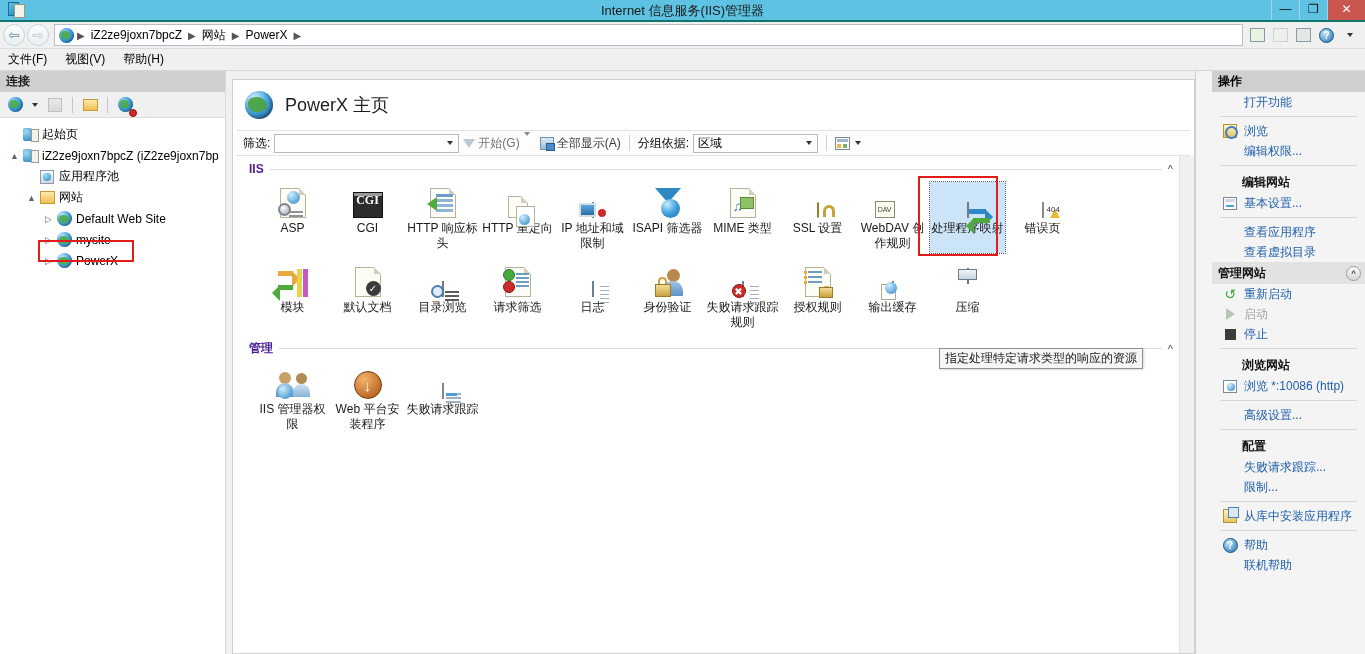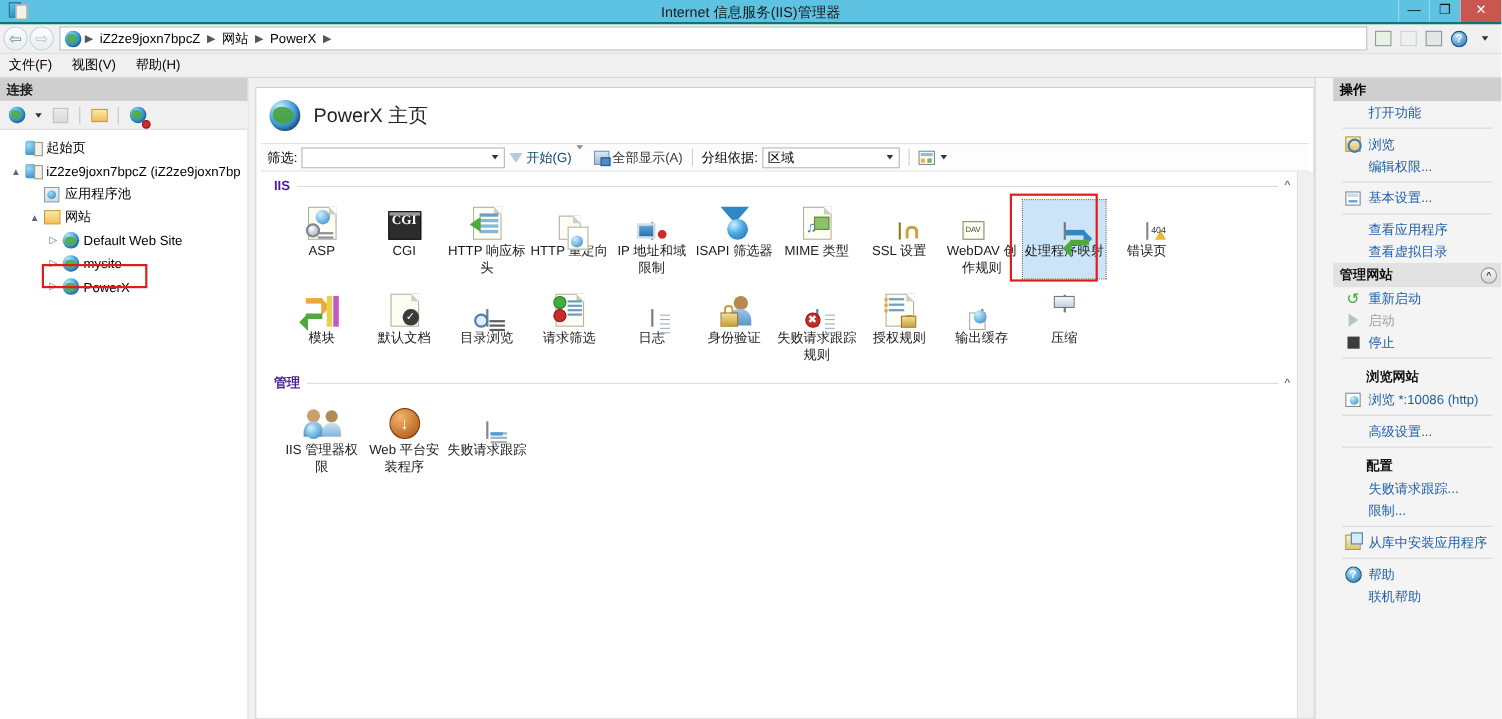--- a/index.html
+++ b/index.html
@@ -143,21 +143,21 @@
     display:flex; align-items:center; gap:4px; font-size:12px; background:#fdfdfd;
   }
   .lbl{ padding-left:6px; }
   .combo{
     height:19px; border:1px solid #b7b7b7; background:#fff; display:flex; align-items:center;
     padding:0 2px 0 4px; font-size:12px;
   }
   .combo .cv{ flex:1; }
   .combo .ca{ width:13px; display:flex; align-items:center; justify-content:center;}
   .tool-lnk{ display:flex; align-items:center; gap:3px; color:#3a3a3a; }
-  .tool-lnk.dim{ color:#0c4a6e; }
+  .tool-lnk.dim{ color:#737373; }
   .funnel{ width:0;height:0;border-left:6px solid transparent;border-right:6px solid transparent;
     border-top:9px solid #b9c9d6;}
   .showall-ico{width:14px;height:13px;background:linear-gradient(#dbe8f4,#9dbdd8);
     border:1px solid #6f93b1;position:relative;}
   .showall-ico:after{content:"";position:absolute;right:-2px;bottom:-2px;width:7px;height:6px;
     background:#4a8cc8;border:1px solid #265b8c;}
   .vsep{ width:1px;height:16px;background:#cfcfcf;margin:0 4px;}
   .viewico{width:15px;height:13px;background:#fff;border:1px solid #7d8a96;position:relative;}
   .viewico:before{content:"";position:absolute;left:1px;top:1px;right:1px;height:3px;background:#9fb6cb;}
   .viewico:after{content:"";position:absolute;left:1px;top:6px;width:4px;height:4px;
@@ -717,20 +717,21 @@
                     <span class="i-cfg" style="position:relative;display:block;"><span class="win"></span><span class="tb"></span><span class="ln"></span><span class="ac"></span></span>
                   </span>
                   <span class="flab">失败请求跟踪</span>
                 </div>
               </div>
             </div>
           </div>
         <div id="content-scroll"></div>
       </div>
 
+      <div id="tooltip">指定处理特定请求类型的响应的资源</div>
     </div>
   </div>
 
   <div id="rightpane">
     <div class="act-head">操作</div>
     <div id="actions-list">
         <div class="act-item">
           <span class="ai"></span>
           <span class="at">打开功能</span>
         </div>
@@ -739,20 +740,21 @@
           <span class="ai">
             <span class="ic-browse"></span>
           </span>
           <span class="at">浏览</span>
         </div>
         <div class="act-item">
           <span class="ai"></span>
           <span class="at">编辑权限...</span>
         </div>
         <div class="act-rule"></div>
+        <div class="act-group-title">编辑网站</div>
         <div class="act-item">
           <span class="ai">
             <span class="ic-basic"></span>
           </span>
           <span class="at">基本设置...</span>
         </div>
         <div class="act-rule"></div>
         <div class="act-item">
           <span class="ai"></span>
           <span class="at">查看应用程序</span>

